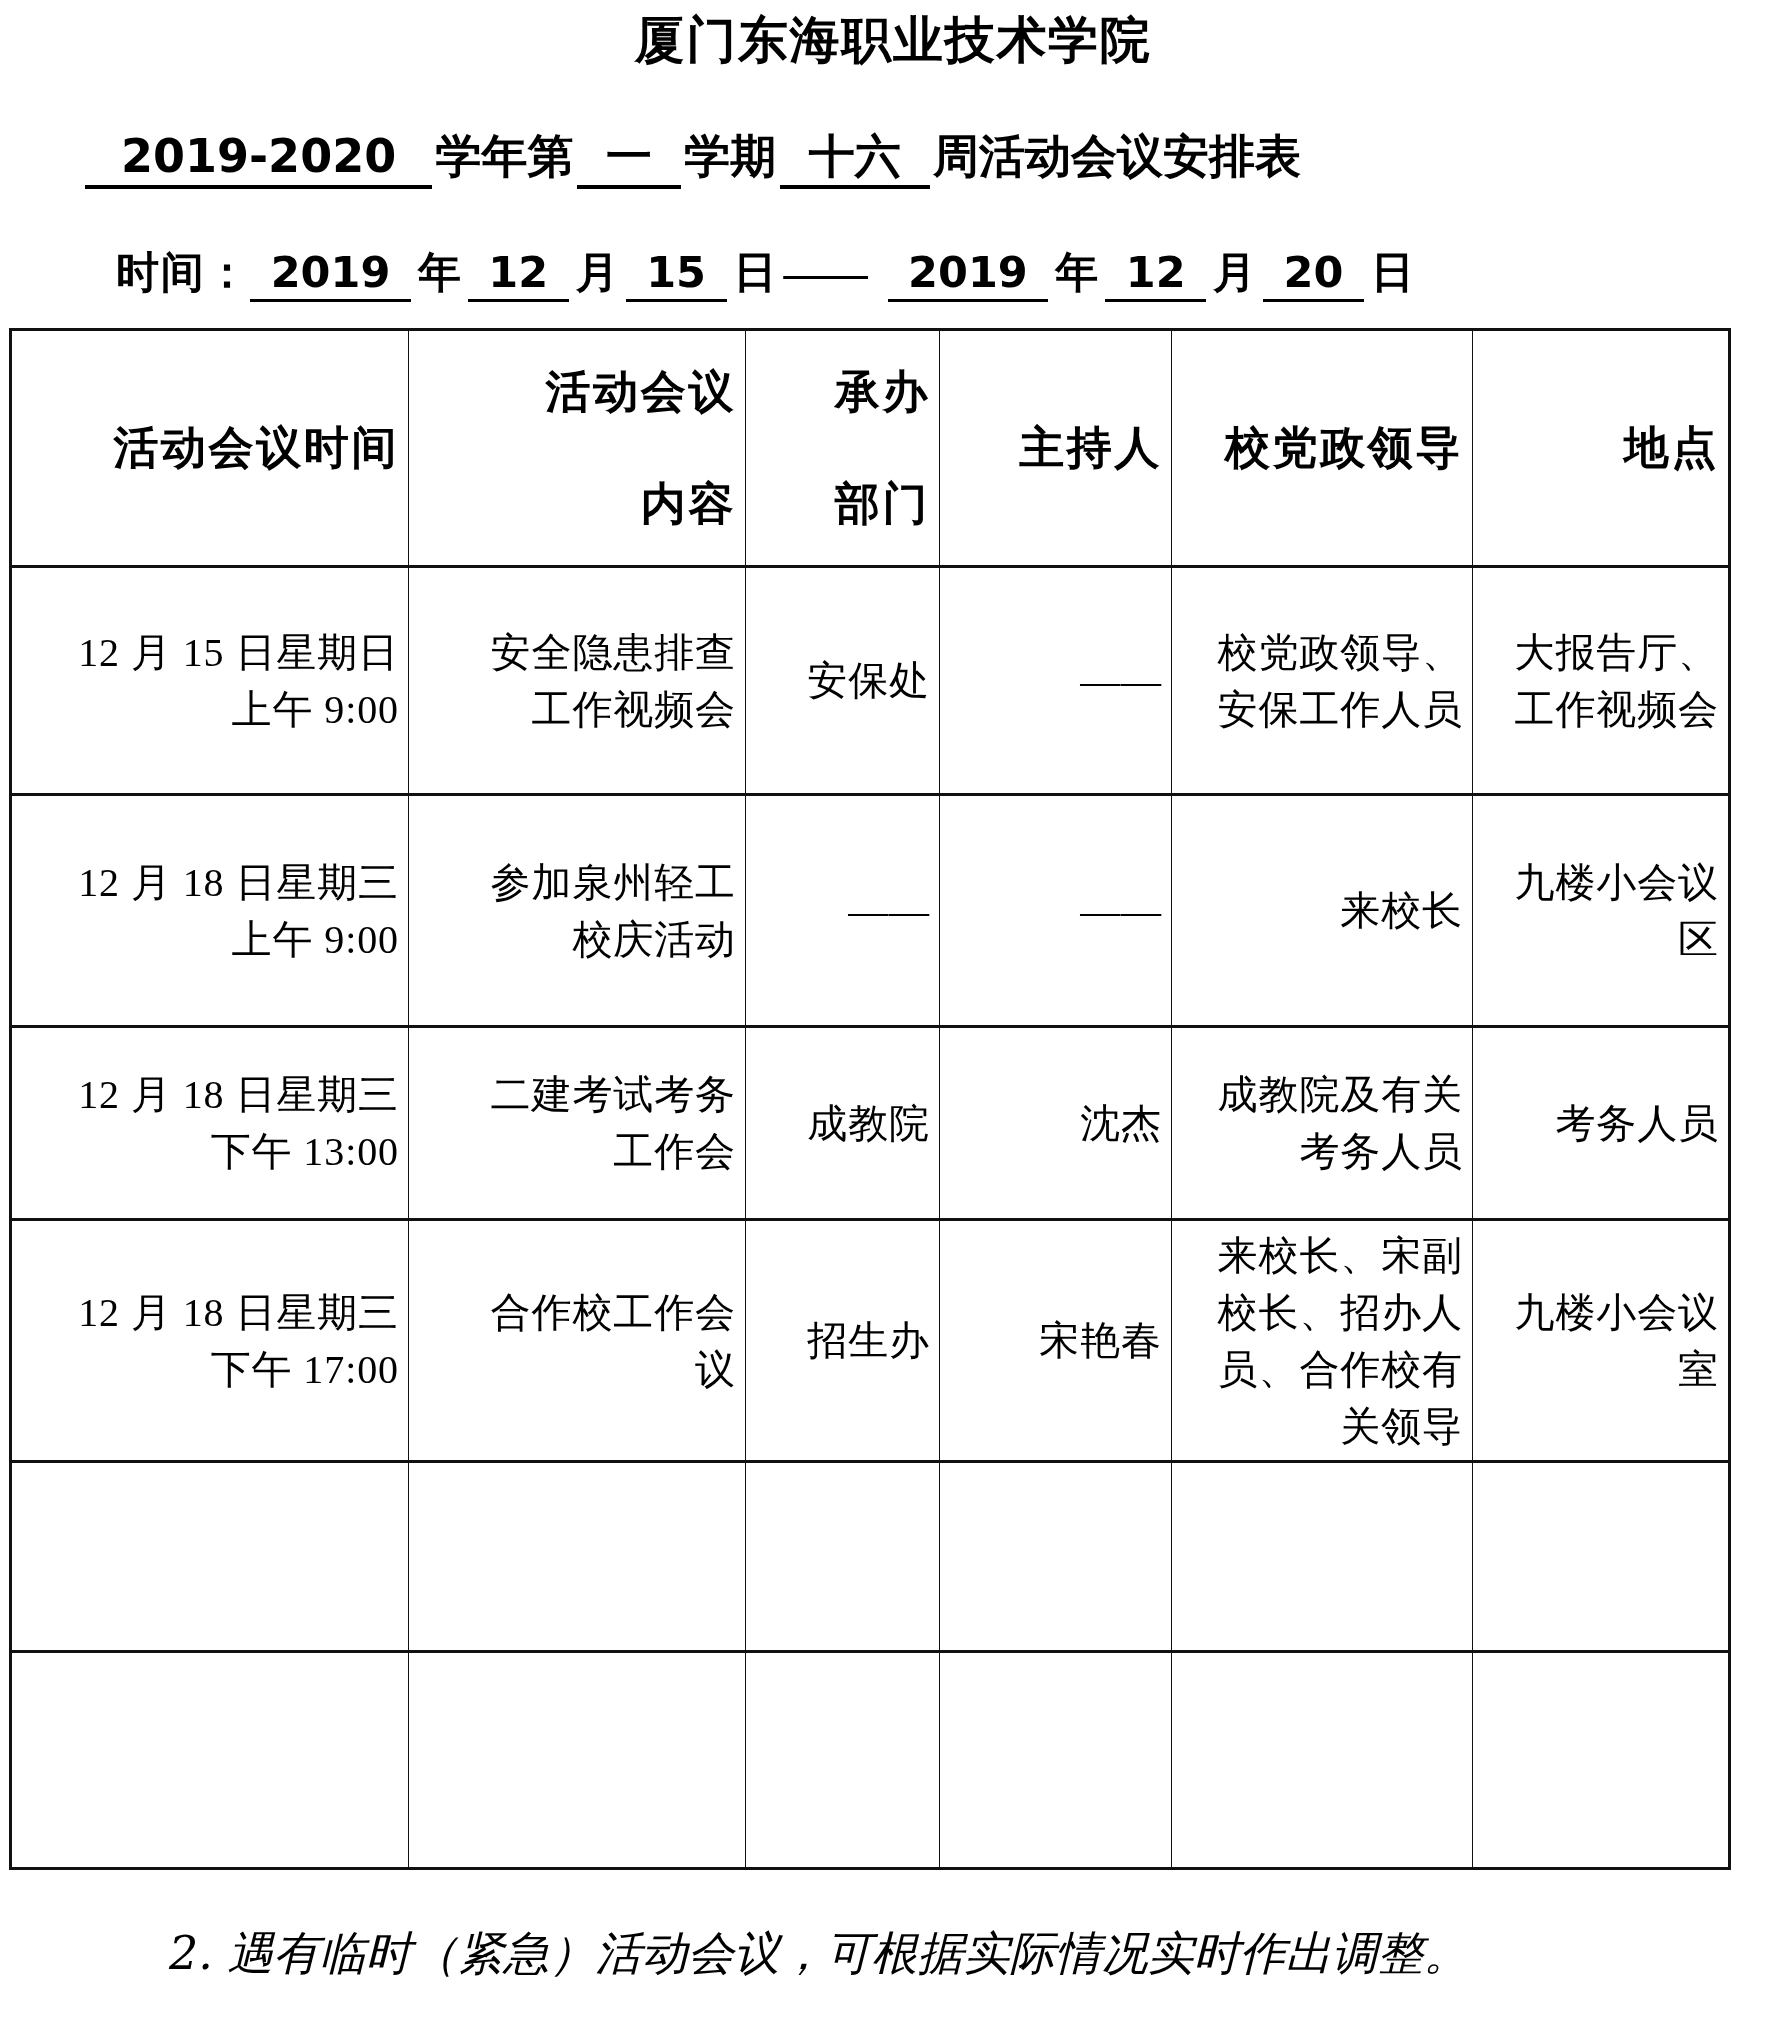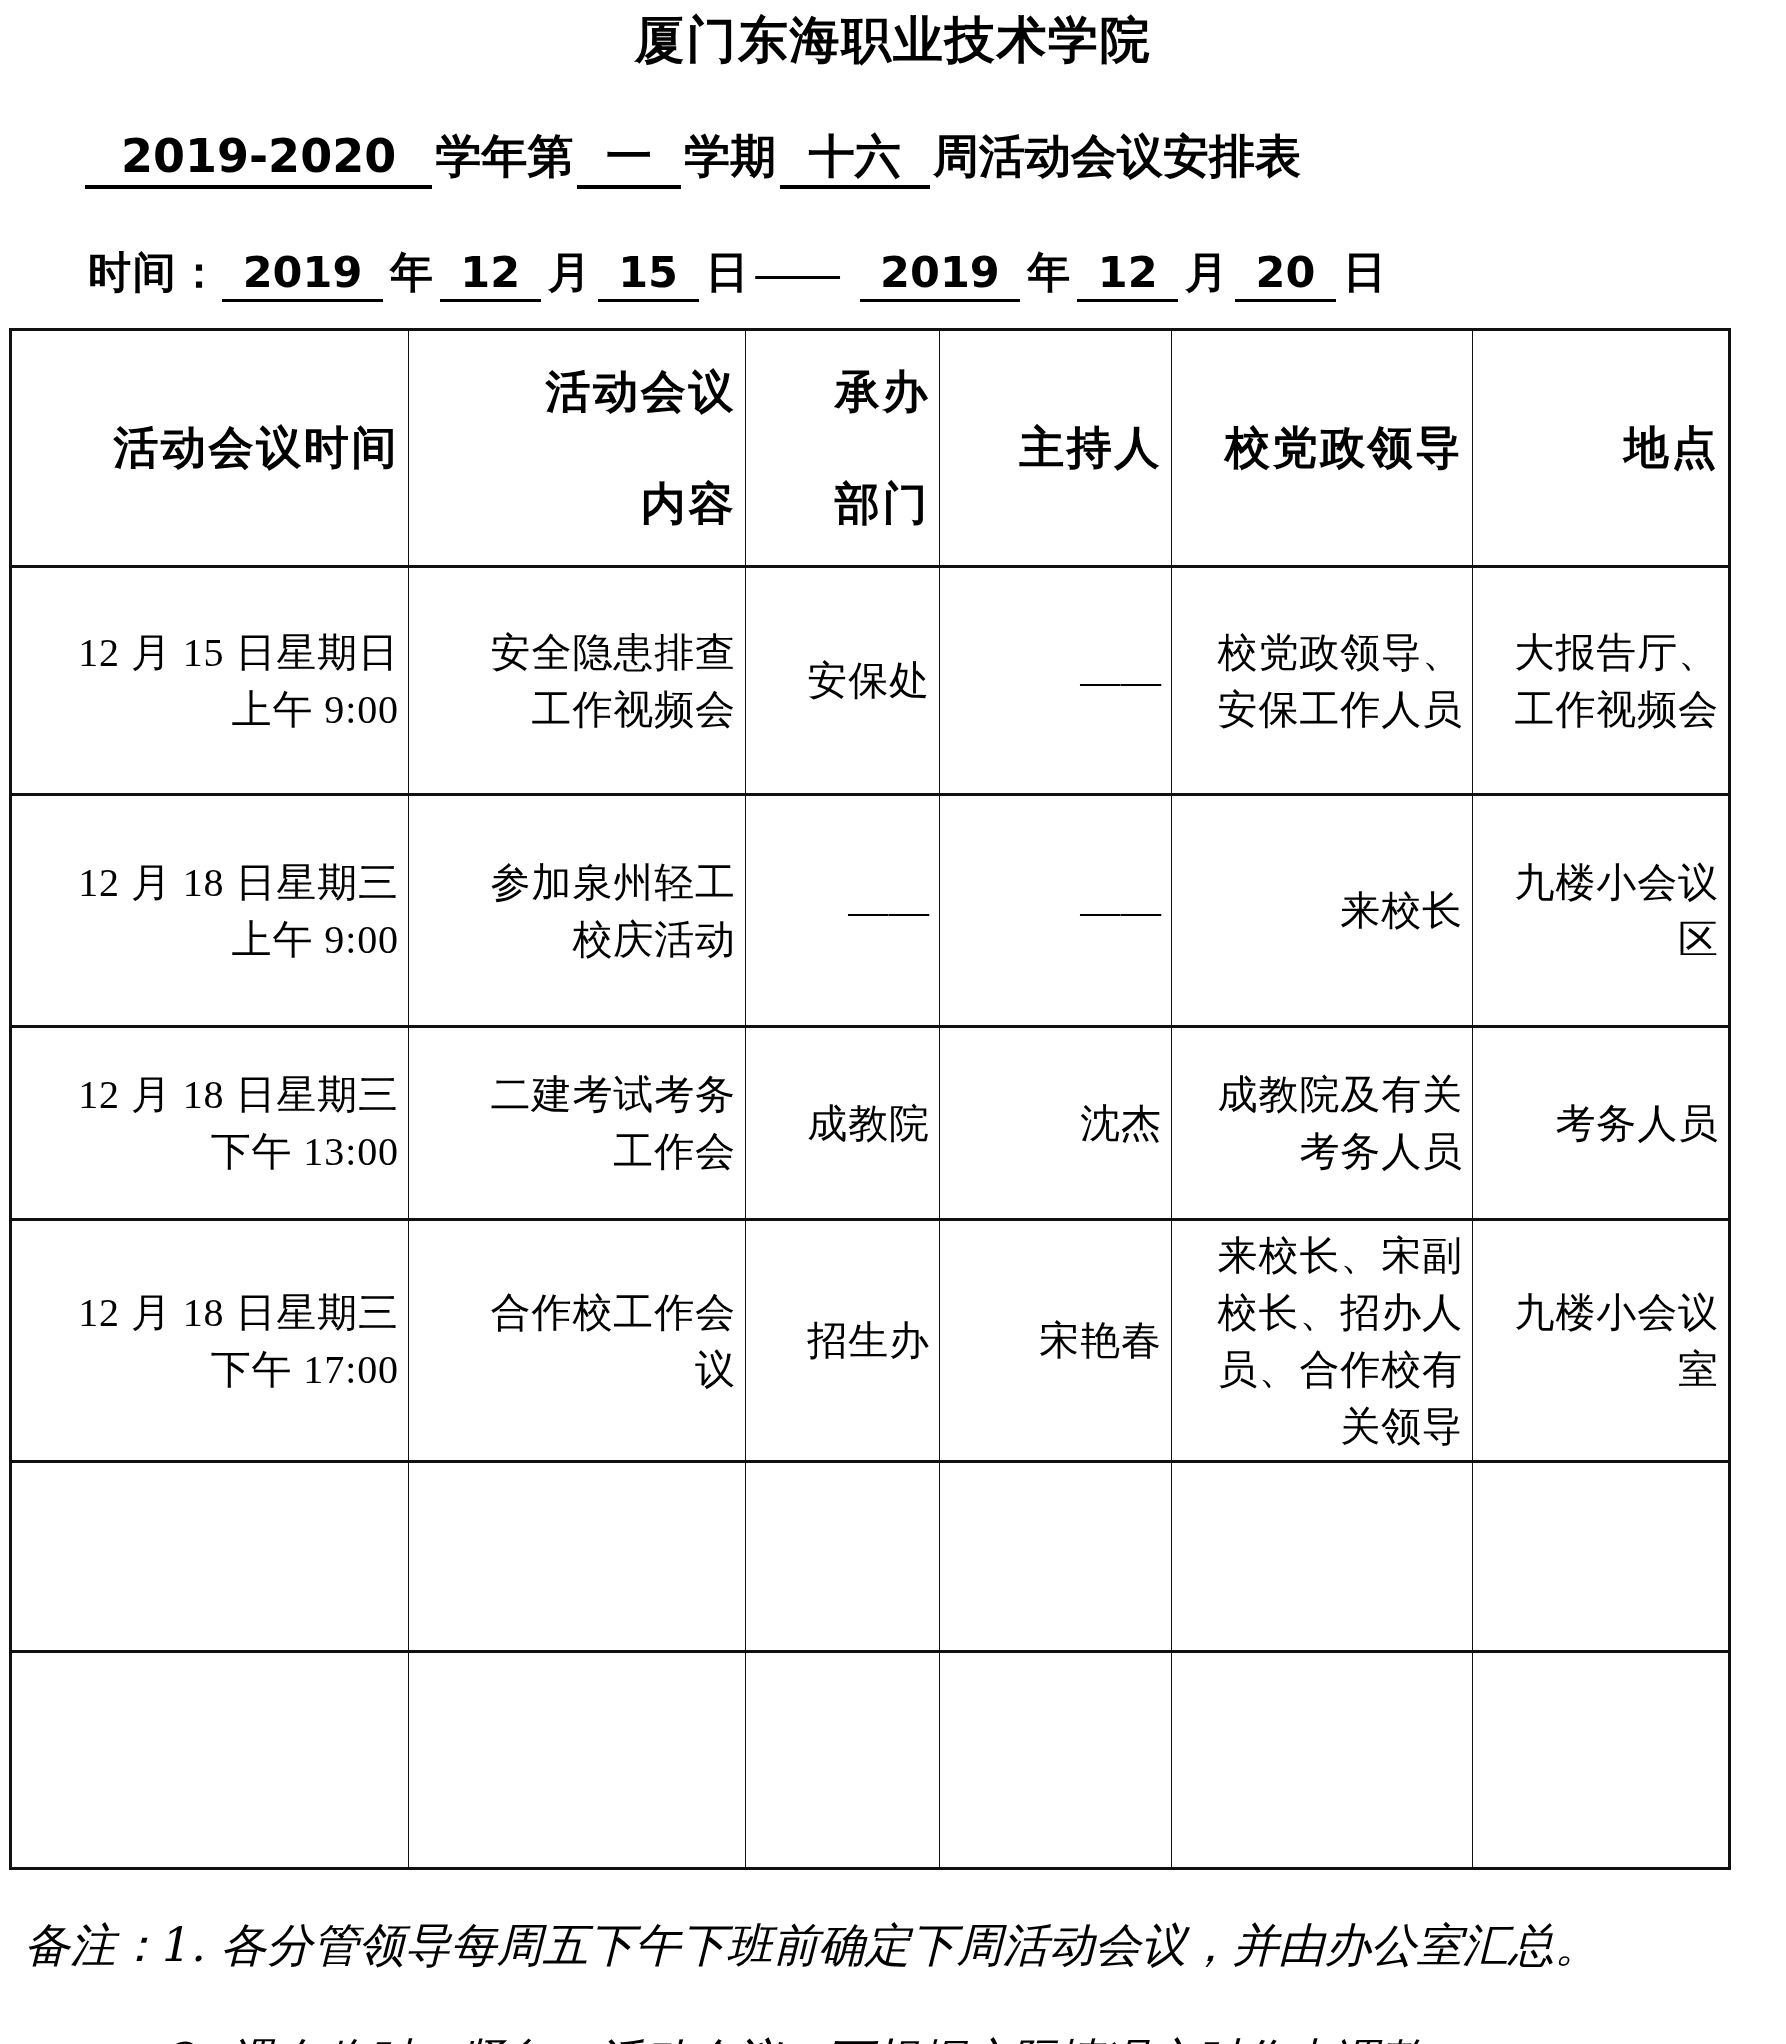--- a/index.html
+++ b/index.html
@@ -36,21 +36,21 @@
     display: inline-block;
     border-bottom: 4.3px solid #000;
     text-align: center;
   }
   .doc-subtitle .u-wide  { padding: 0 36px; }
   .doc-subtitle .u-mid   { padding: 0 29px; }
   .doc-subtitle .plain   { padding: 0 3.4px; }
 
   .timeline {
     margin-top: 57px;
-    padding-left: 88px;
+    padding-left: 116px;
     font-weight: bold;
     font-size: 43px;
     line-height: 53px;
     white-space: nowrap;
     font-family: "Liberation Serif", serif;
   }
   .timeline .tl-label { font-family: "DejaVu Serif", serif; letter-spacing: 1.7px; }
   .timeline .u-val {
     display: inline-block;
     border-bottom: 3.4px solid #000;
@@ -204,18 +204,17 @@
         <td class="cell"></td>
         <td class="cell"></td>
         <td class="cell"></td>
         <td class="cell"></td>
         <td class="cell"></td>
       </tr>
     </tbody>
   </table>
 
   <div class="notes">
-    <div class="note-line1">备注：1. 各分管领导每周五下午下班前确定下周活动会议，并由办公室汇总。</div>
     <div class="note-line2">2. 遇有临时（紧急）活动会议，可根据实际情况实时作出调整。</div>
   </div>
 
 </div>
 
 
 </body></html>

